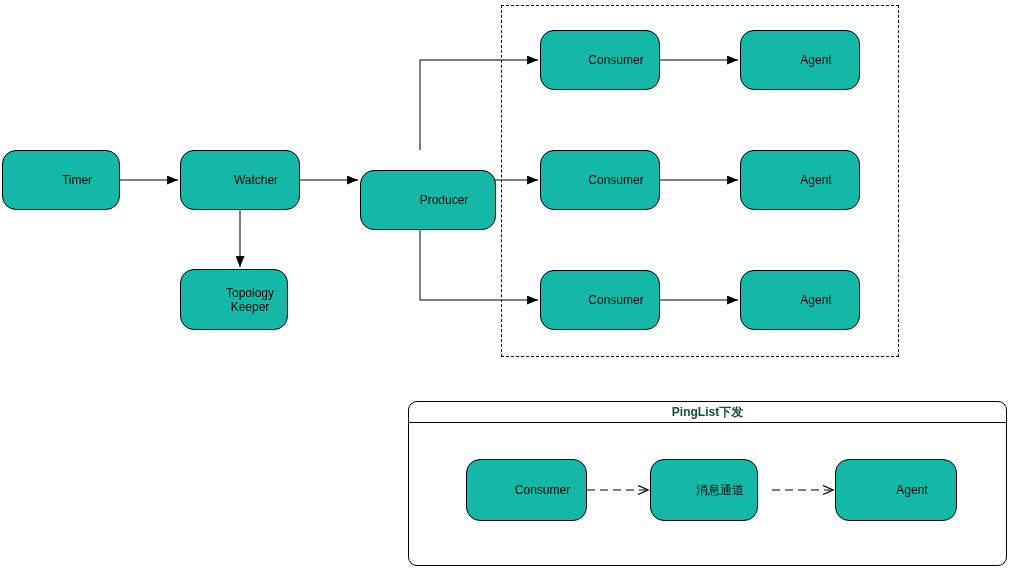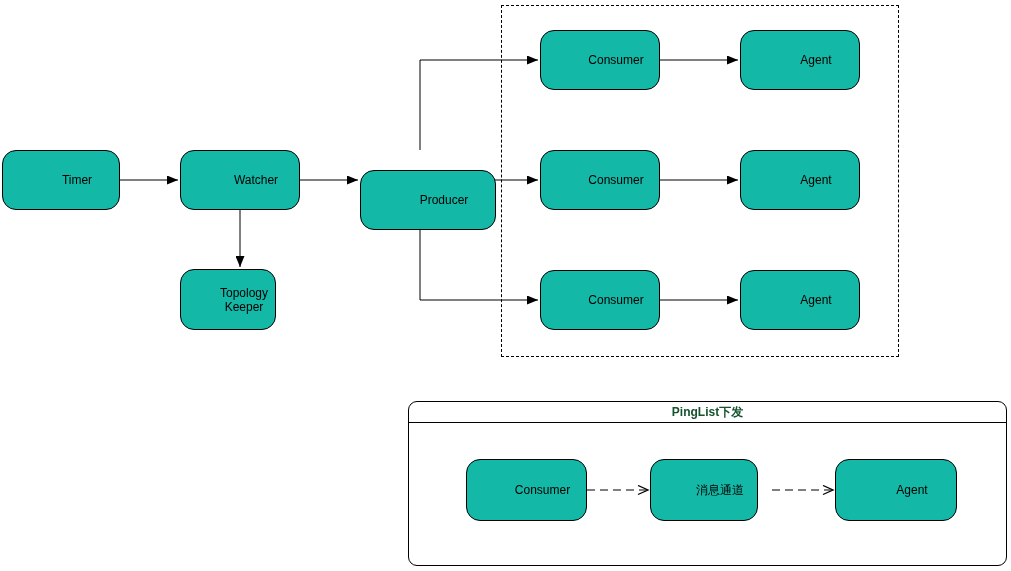--- a/index.html
+++ b/index.html
@@ -98,21 +98,21 @@
   </svg>
 
   <div class="node" style="left:180px; top:150px; width:120px; height:60px;">
     <span>Watcher</span>
   </div>
 
   <div class="node" style="left:2px; top:150px; width:118px; height:60px;">
     <span>Timer</span>
   </div>
 
-  <div class="node" style="left:180px; top:269px; width:96px; height:61px;">
+  <div class="node" style="left:180px; top:269px; width:108px; height:61px;">
     <span>Topology Keeper</span>
   </div>
 
   <div class="node" style="left:360px; top:150px; width:136px; height:60px;margin-top:20px;">
     <span>Producer</span>
   </div>
 
   <div class="node" style="left:540px; top:30px; width:120px; height:60px;">
     <span>Consumer</span>
   </div>

